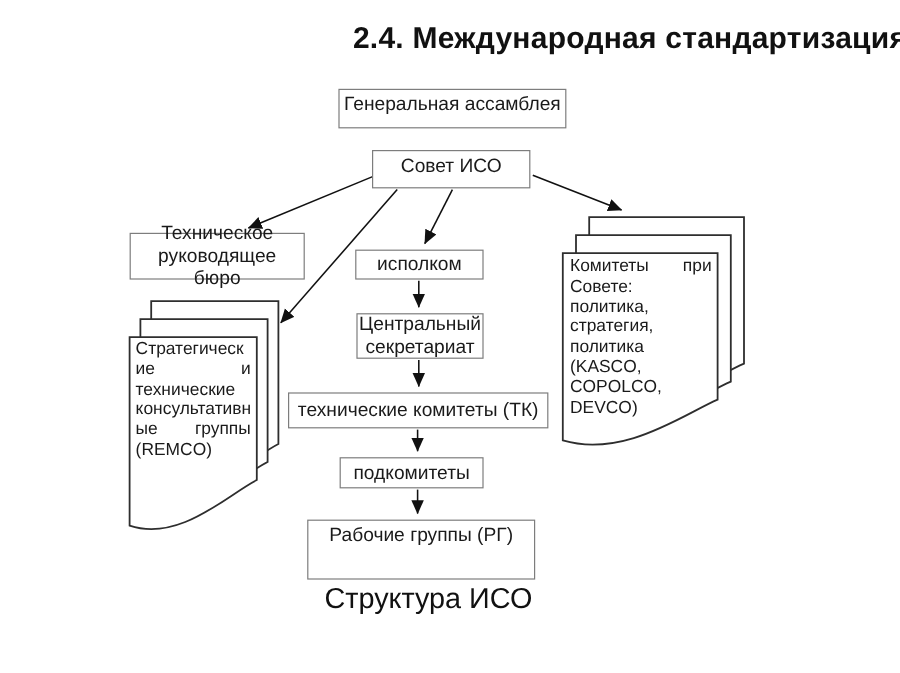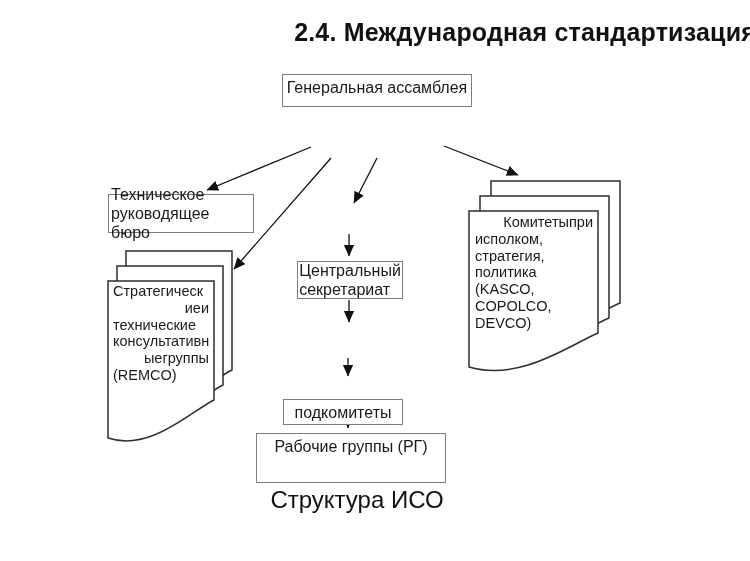--- a/index.html
+++ b/index.html
@@ -19,37 +19,37 @@
   }
   .caption{
     position:absolute; left:257px; top:486px; width:200px;
     text-align:center; font-size:24px; color:#111;
   }
   svg.layer{position:absolute; left:0; top:0;}
   .node{
     position:absolute; box-sizing:border-box; background:#fff;
     border:1.5px solid var(--box-border);
     display:flex; align-items:center; justify-content:center;
-    font-size:16px; line-height:19px; color:var(--text);
+    text-align:center; font-size:16px; line-height:19px; color:var(--text);
     padding:0 2px;
   }
   .node.top{align-items:flex-start; padding-top:3px;}
   .doc-text{
     position:absolute; font-size:14.5px; line-height:16.8px; color:var(--text);
   }
   .doc-line{white-space:nowrap;}
-  .doc-line.spread{display:flex; justify-content:flex-end;}
+  .doc-line.spread{display:flex; justify-content:space-between;}
   
   #box-ga   {left:282px; top:74px;  width:190px; height:33px;}
   #box-co   {left:310px; top:125px; width:132px; height:32px;}
   #box-tb   {left:108px; top:194px; width:146px; height:39px;}
   #box-ex   {left:296px; top:208px; width:107px; height:25px;}
   #box-cs   {left:297px; top:261px; width:106px; height:38px;}
   #box-tc   {left:240px; top:327px; width:217px; height:30px;}
-  #box-sc   {left:283px; top:381px; width:120px; height:26px;margin-top:18px;}
+  #box-sc   {left:283px; top:381px; width:120px; height:26px;}
   #box-wg   {left:256px; top:433px; width:190px; height:50px;}
   #doc-text-left {left:113px; top:283px; width:96px;}
   #doc-text-right{left:475px; top:214px; width:118px;}
 </style>
 </head>
 <body>
 
 <div class="slide">
 
   <div class="title">2.4. Международная стандартизация</div>
@@ -80,26 +80,29 @@
       <line x1="444" y1="146" x2="518" y2="175" marker-end="url(#ah)"></line>
       <line x1="349" y1="234" x2="349" y2="256" marker-end="url(#ah)"></line>
       <line x1="349" y1="300" x2="349" y2="322" marker-end="url(#ah)"></line>
       <line x1="348" y1="358" x2="348" y2="376" marker-end="url(#ah)"></line>
       <line x1="348" y1="408" x2="348" y2="428" marker-end="url(#ah)"></line>
     </g>
   </svg>
 
   <div class="node top" id="box-ga">Генеральная ассамблея</div>
 
+  <div class="node top" id="box-co">Совет ИСО</div>
 
   <div class="node" id="box-tb">Техническое руководящее бюро</div>
 
+  <div class="node" id="box-ex">исполком</div>
 
   <div class="node" id="box-cs">Центральный секретариат</div>
 
+  <div class="node" id="box-tc">технические комитеты (ТК)</div>
 
   <div class="node" id="box-sc">подкомитеты</div>
 
   <div class="node top" id="box-wg">Рабочие группы (РГ)</div>
 
   <div class="doc-text" id="doc-text-left">
       <div class="doc-line">Стратегическ</div>
       <div class="doc-line spread">
         <span>ие</span>
         <span>и</span>
@@ -111,21 +114,22 @@
         <span>группы</span>
       </div>
       <div class="doc-line">(REMCO)</div>
     </div>
 
   <div class="doc-text" id="doc-text-right">
       <div class="doc-line spread">
         <span>Комитеты</span>
         <span>при</span>
       </div>
-      <div class="doc-line">исполком,</div>
+      <div class="doc-line">Совете:</div>
+      <div class="doc-line">политика,</div>
       <div class="doc-line">стратегия,</div>
       <div class="doc-line">политика</div>
       <div class="doc-line">(KASCO,</div>
       <div class="doc-line">COPOLCO,</div>
       <div class="doc-line">DEVCO)</div>
     </div>
 
   <div class="caption">Структура ИСО</div>
 
 </div>

